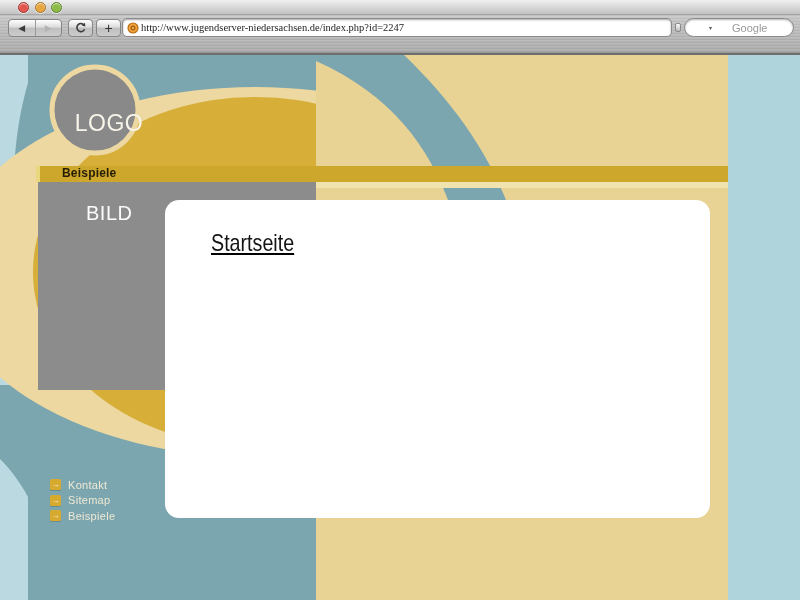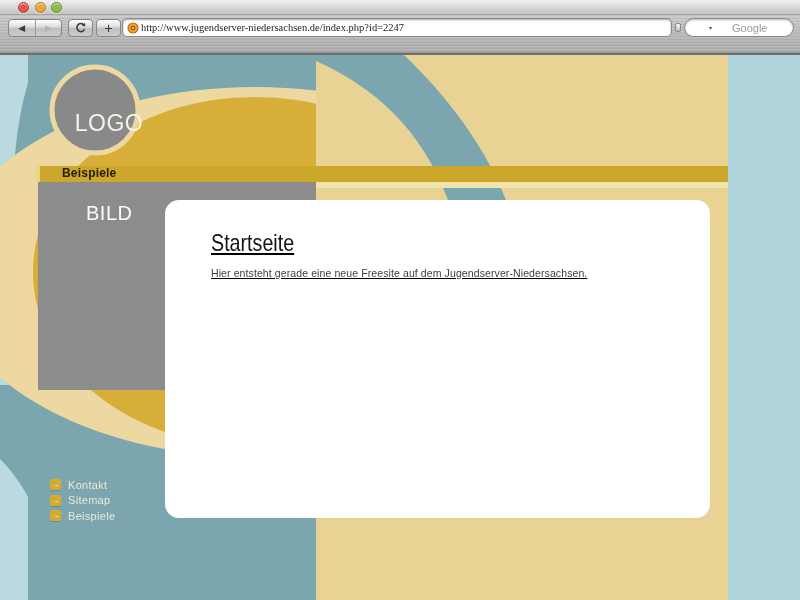--- a/index.html
+++ b/index.html
@@ -174,21 +174,20 @@
 
     <rect x="165" y="145" width="545" height="318" rx="14" fill="#ffffff"></rect>
   </svg>
 
   <div class="overlay logo-label">LOGO</div>
   <div class="overlay beispiele">Beispiele</div>
   <div class="overlay bild-label">BILD</div>
 
   <div class="overlay card-text">
     <h1>Startseite</h1>
-    <p>Hier entsteht gerade eine neue Freesite auf dem Jugendserver-Niedersachsen.</p>
   </div>
 
   <ul class="overlay nav-links">
     <li>
       <span class="link-ico">→</span>
       <span class="lbl">Kontakt</span>
     </li>
     <li>
       <span class="link-ico">→</span>
       <span class="lbl">Sitemap</span>

